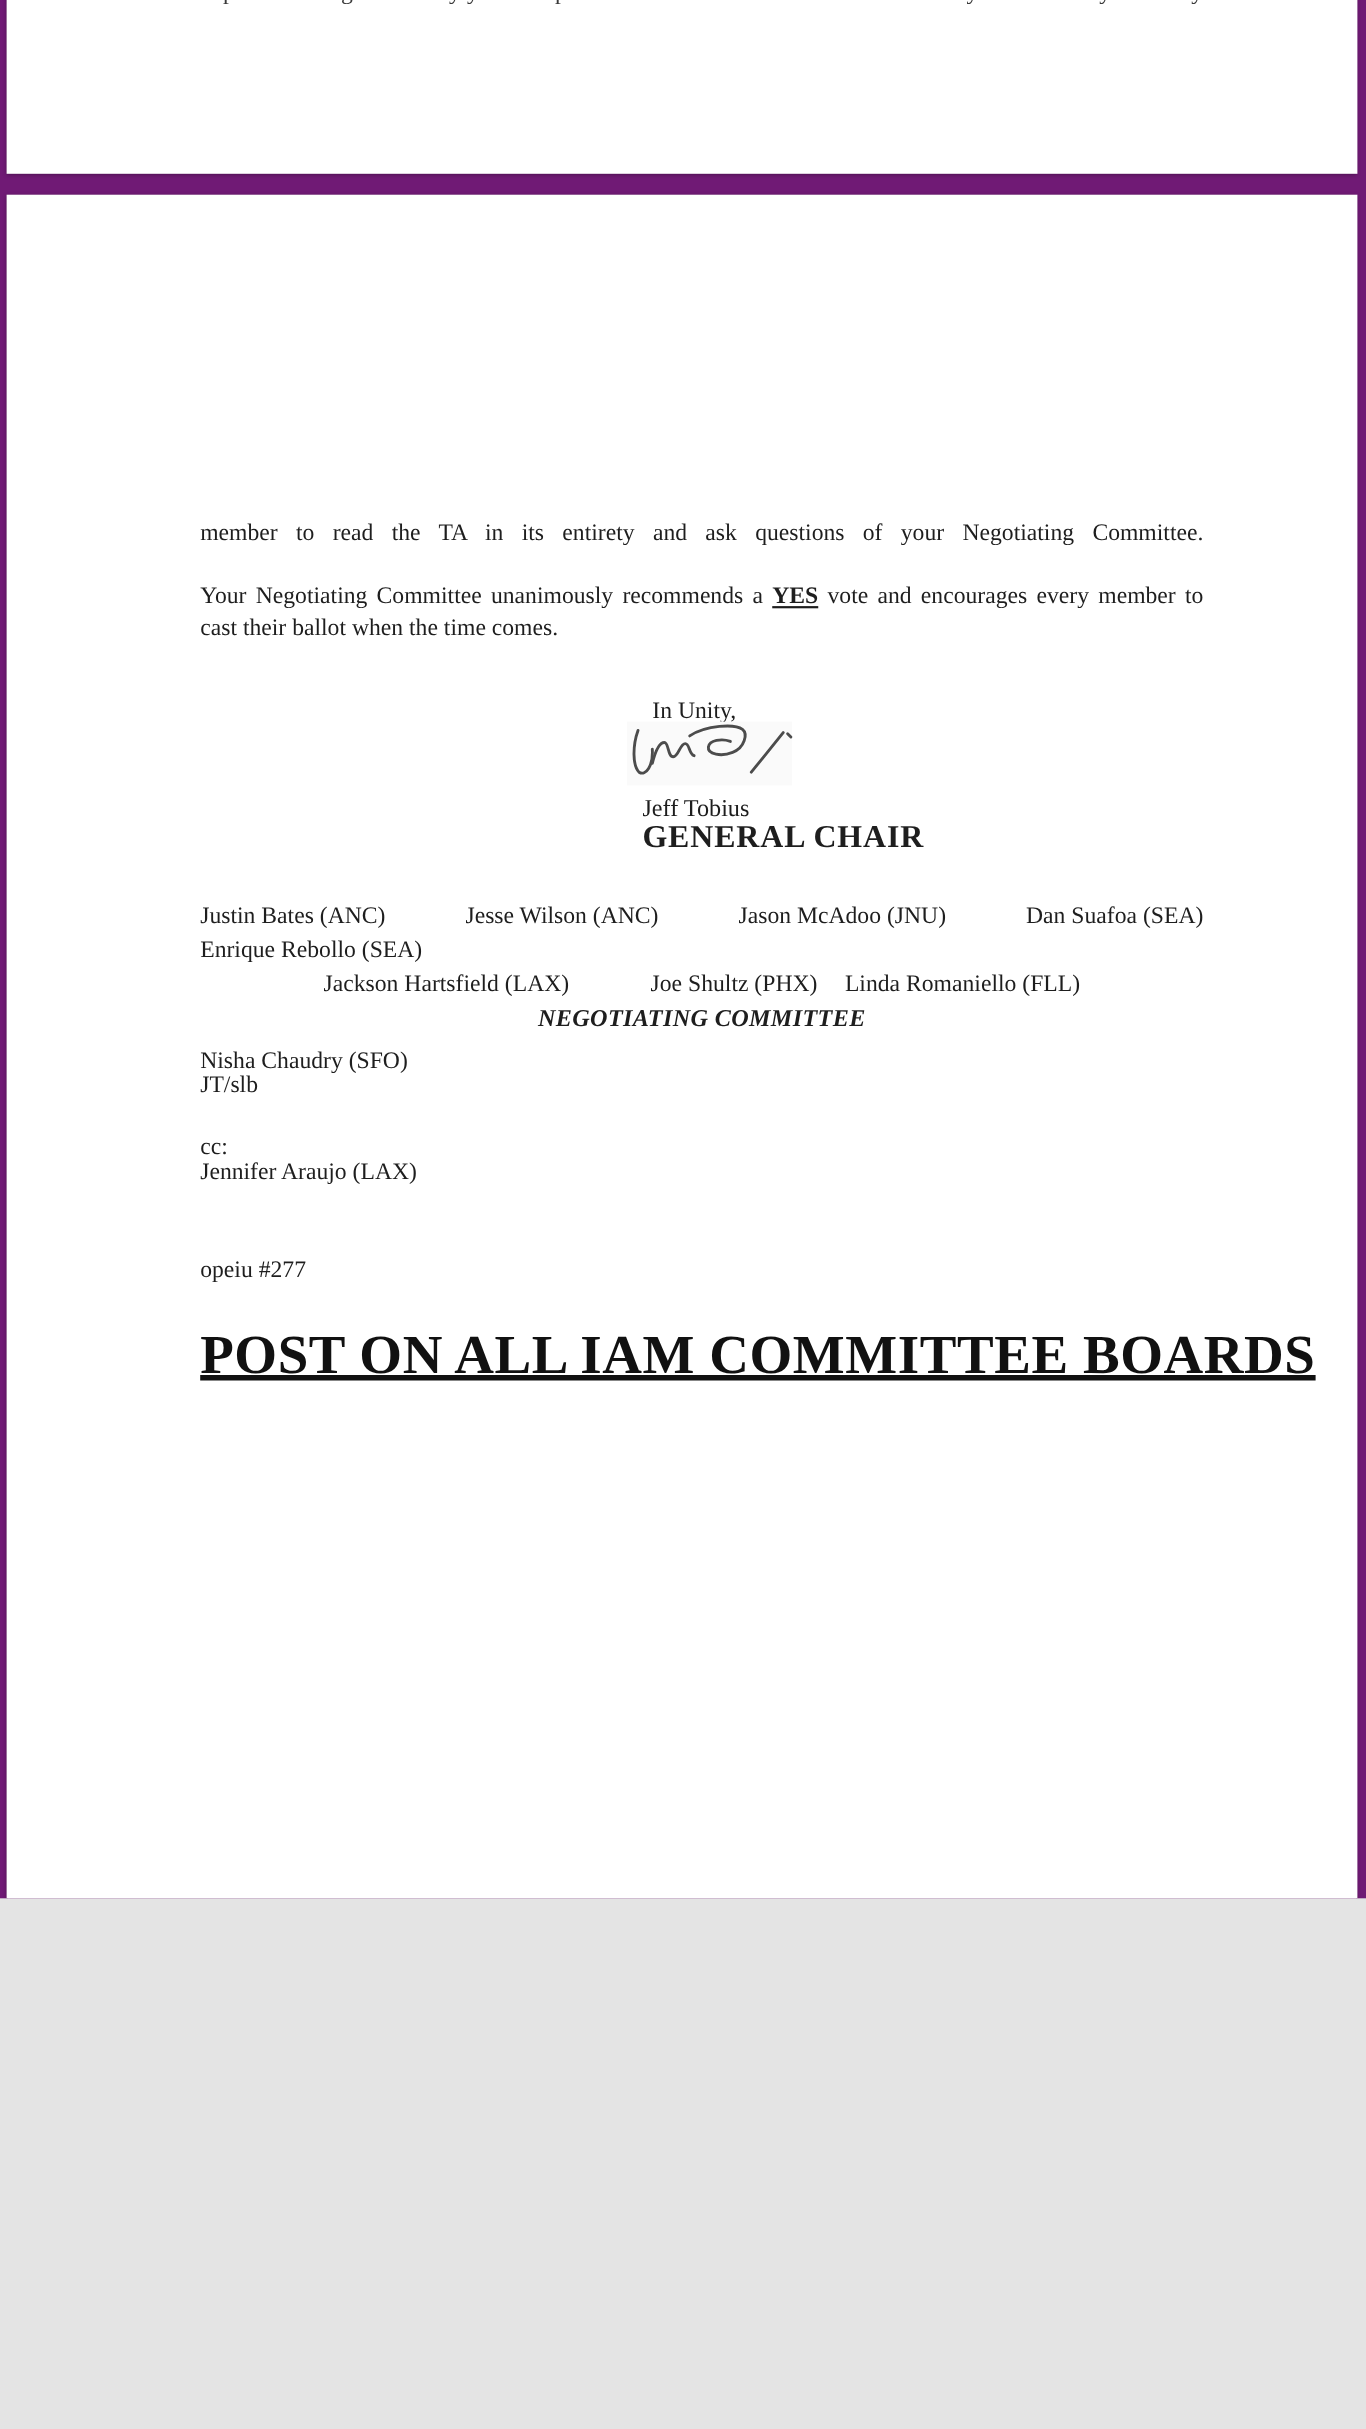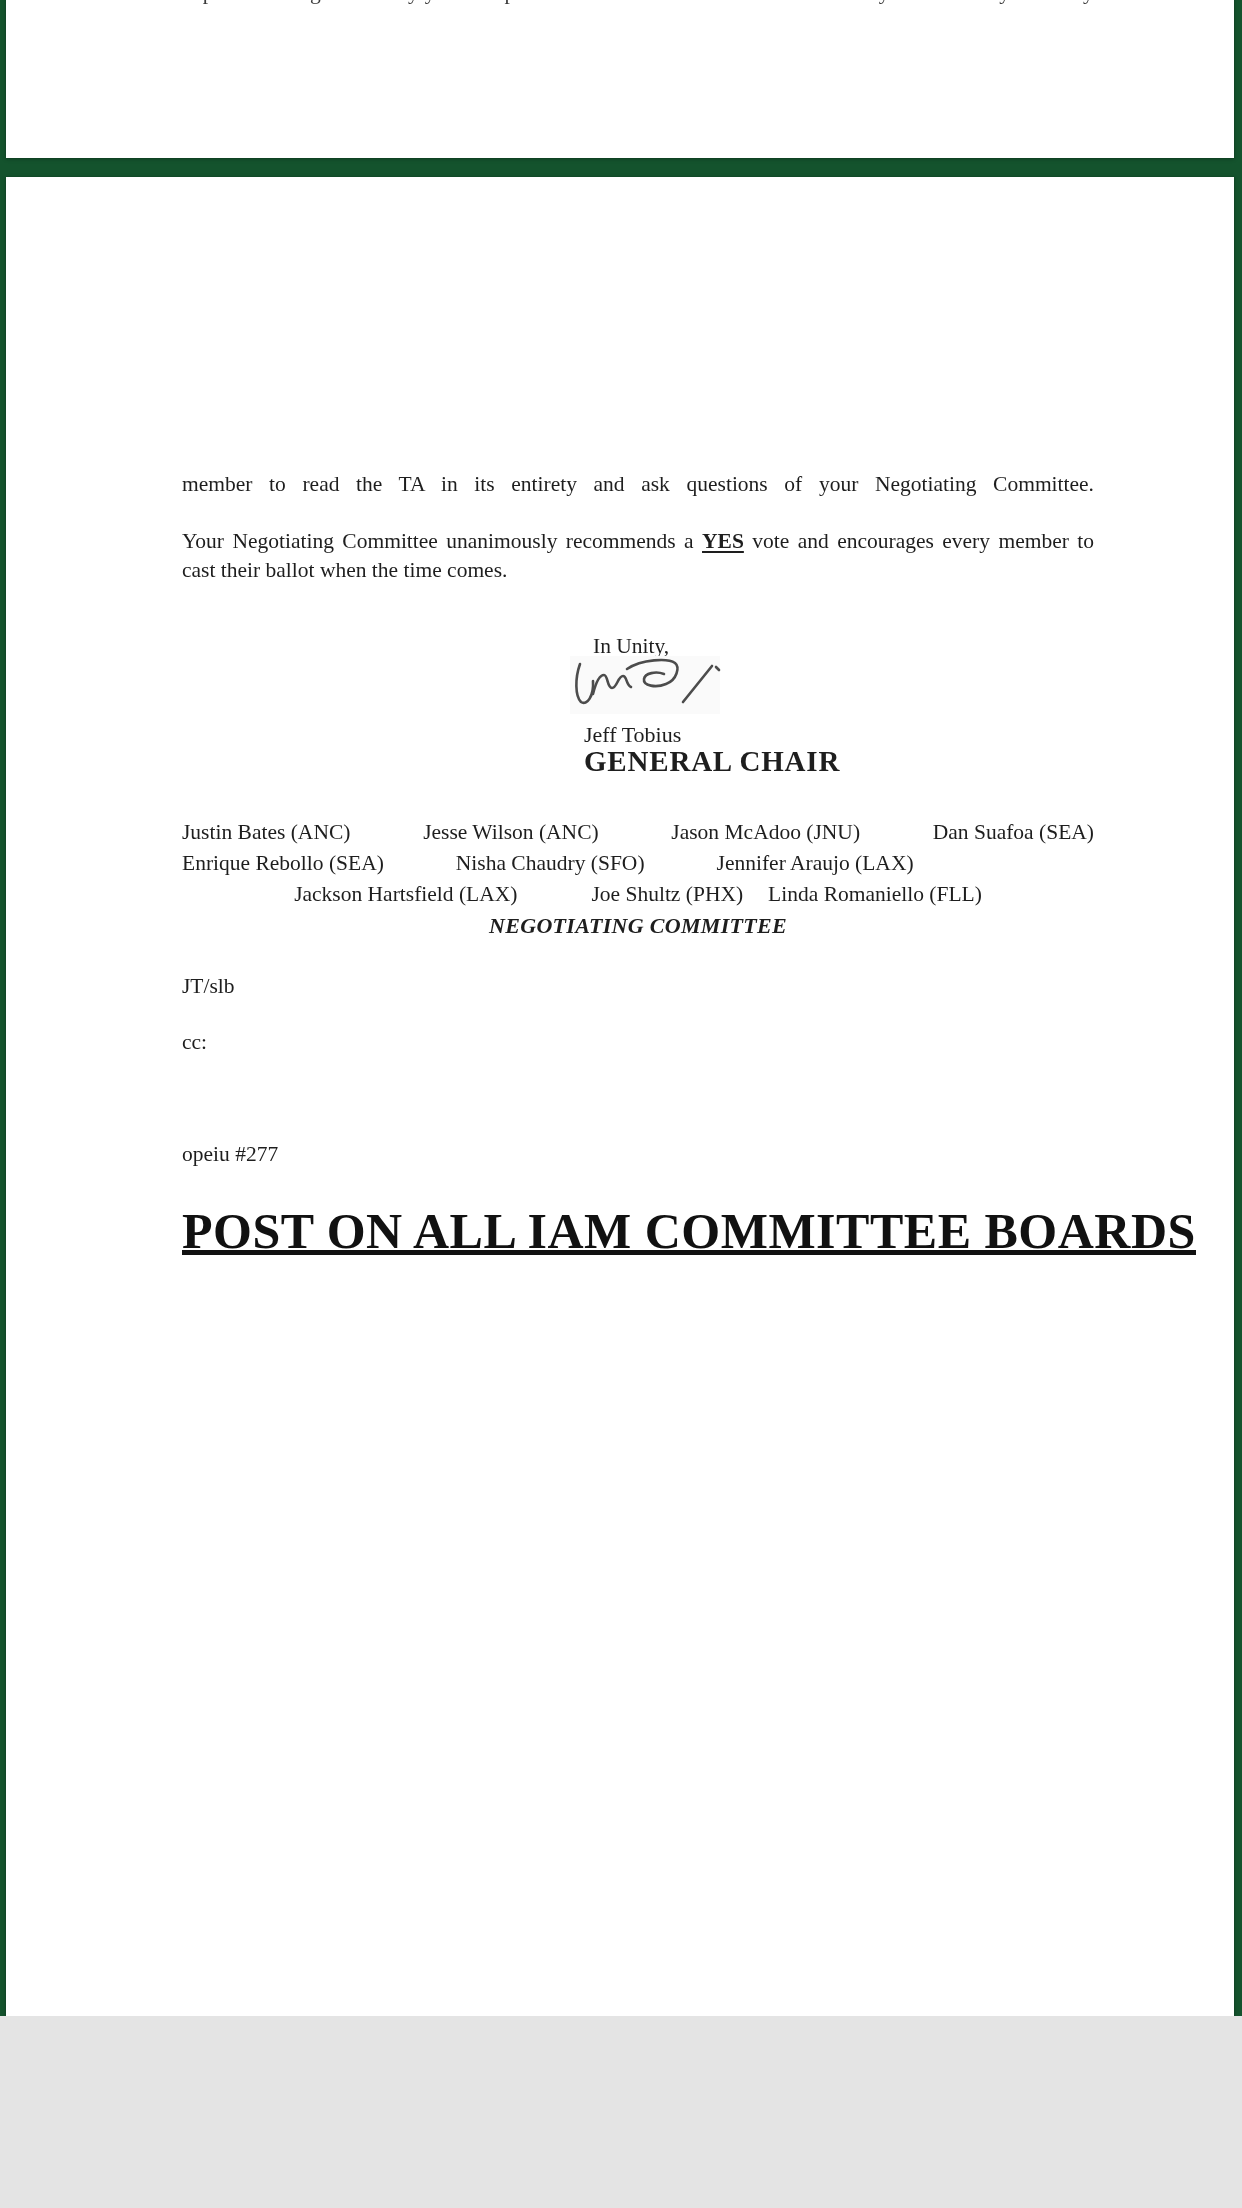--- a/index.html
+++ b/index.html
@@ -4,22 +4,22 @@
 <style>
   html, body {
     margin: 0;
     padding: 0;
     background: #e4e4e4;
     font-family: "Liberation Serif", serif;
   }
   .viewport {
     position: relative;
     width: 1242px;
-    height: 2016px;
-    background: #14532d;
+    height: 1726px;
+    background: #701a75;
     overflow: hidden;
   }
   .page {
     position: absolute;
     left: 6px;
     width: 1228px;
     background: #ffffff;
     box-shadow: 0 1px 4px rgba(0,0,0,0.28), 0 0 1px rgba(0,0,0,0.18);
   }
   .page-prev {
@@ -108,21 +108,21 @@
     letter-spacing: 0.8px;
   }
   .committee-row {
     position: absolute;
     left: 0;
     width: 912px;
     display: flex;
     white-space: nowrap;
   }
   .row-1 { top: 641px; justify-content: space-between; }
-  .row-2 { top: 672px; justify-content: flex-start; gap: 72px; }
+  .row-2 { top: 672px; justify-content: space-between; gap: 72px; flex-direction: column; }
   .row-3 { top: 703px; justify-content: center; }
   .row-3 .name-1 { margin-right: 74px; }
   .row-3 .name-2 { margin-right: 25px; }
   .committee-label {
     position: absolute;
     top: 734px;
     left: 0;
     width: 912px;
     text-align: center;
     font-weight: bold;

